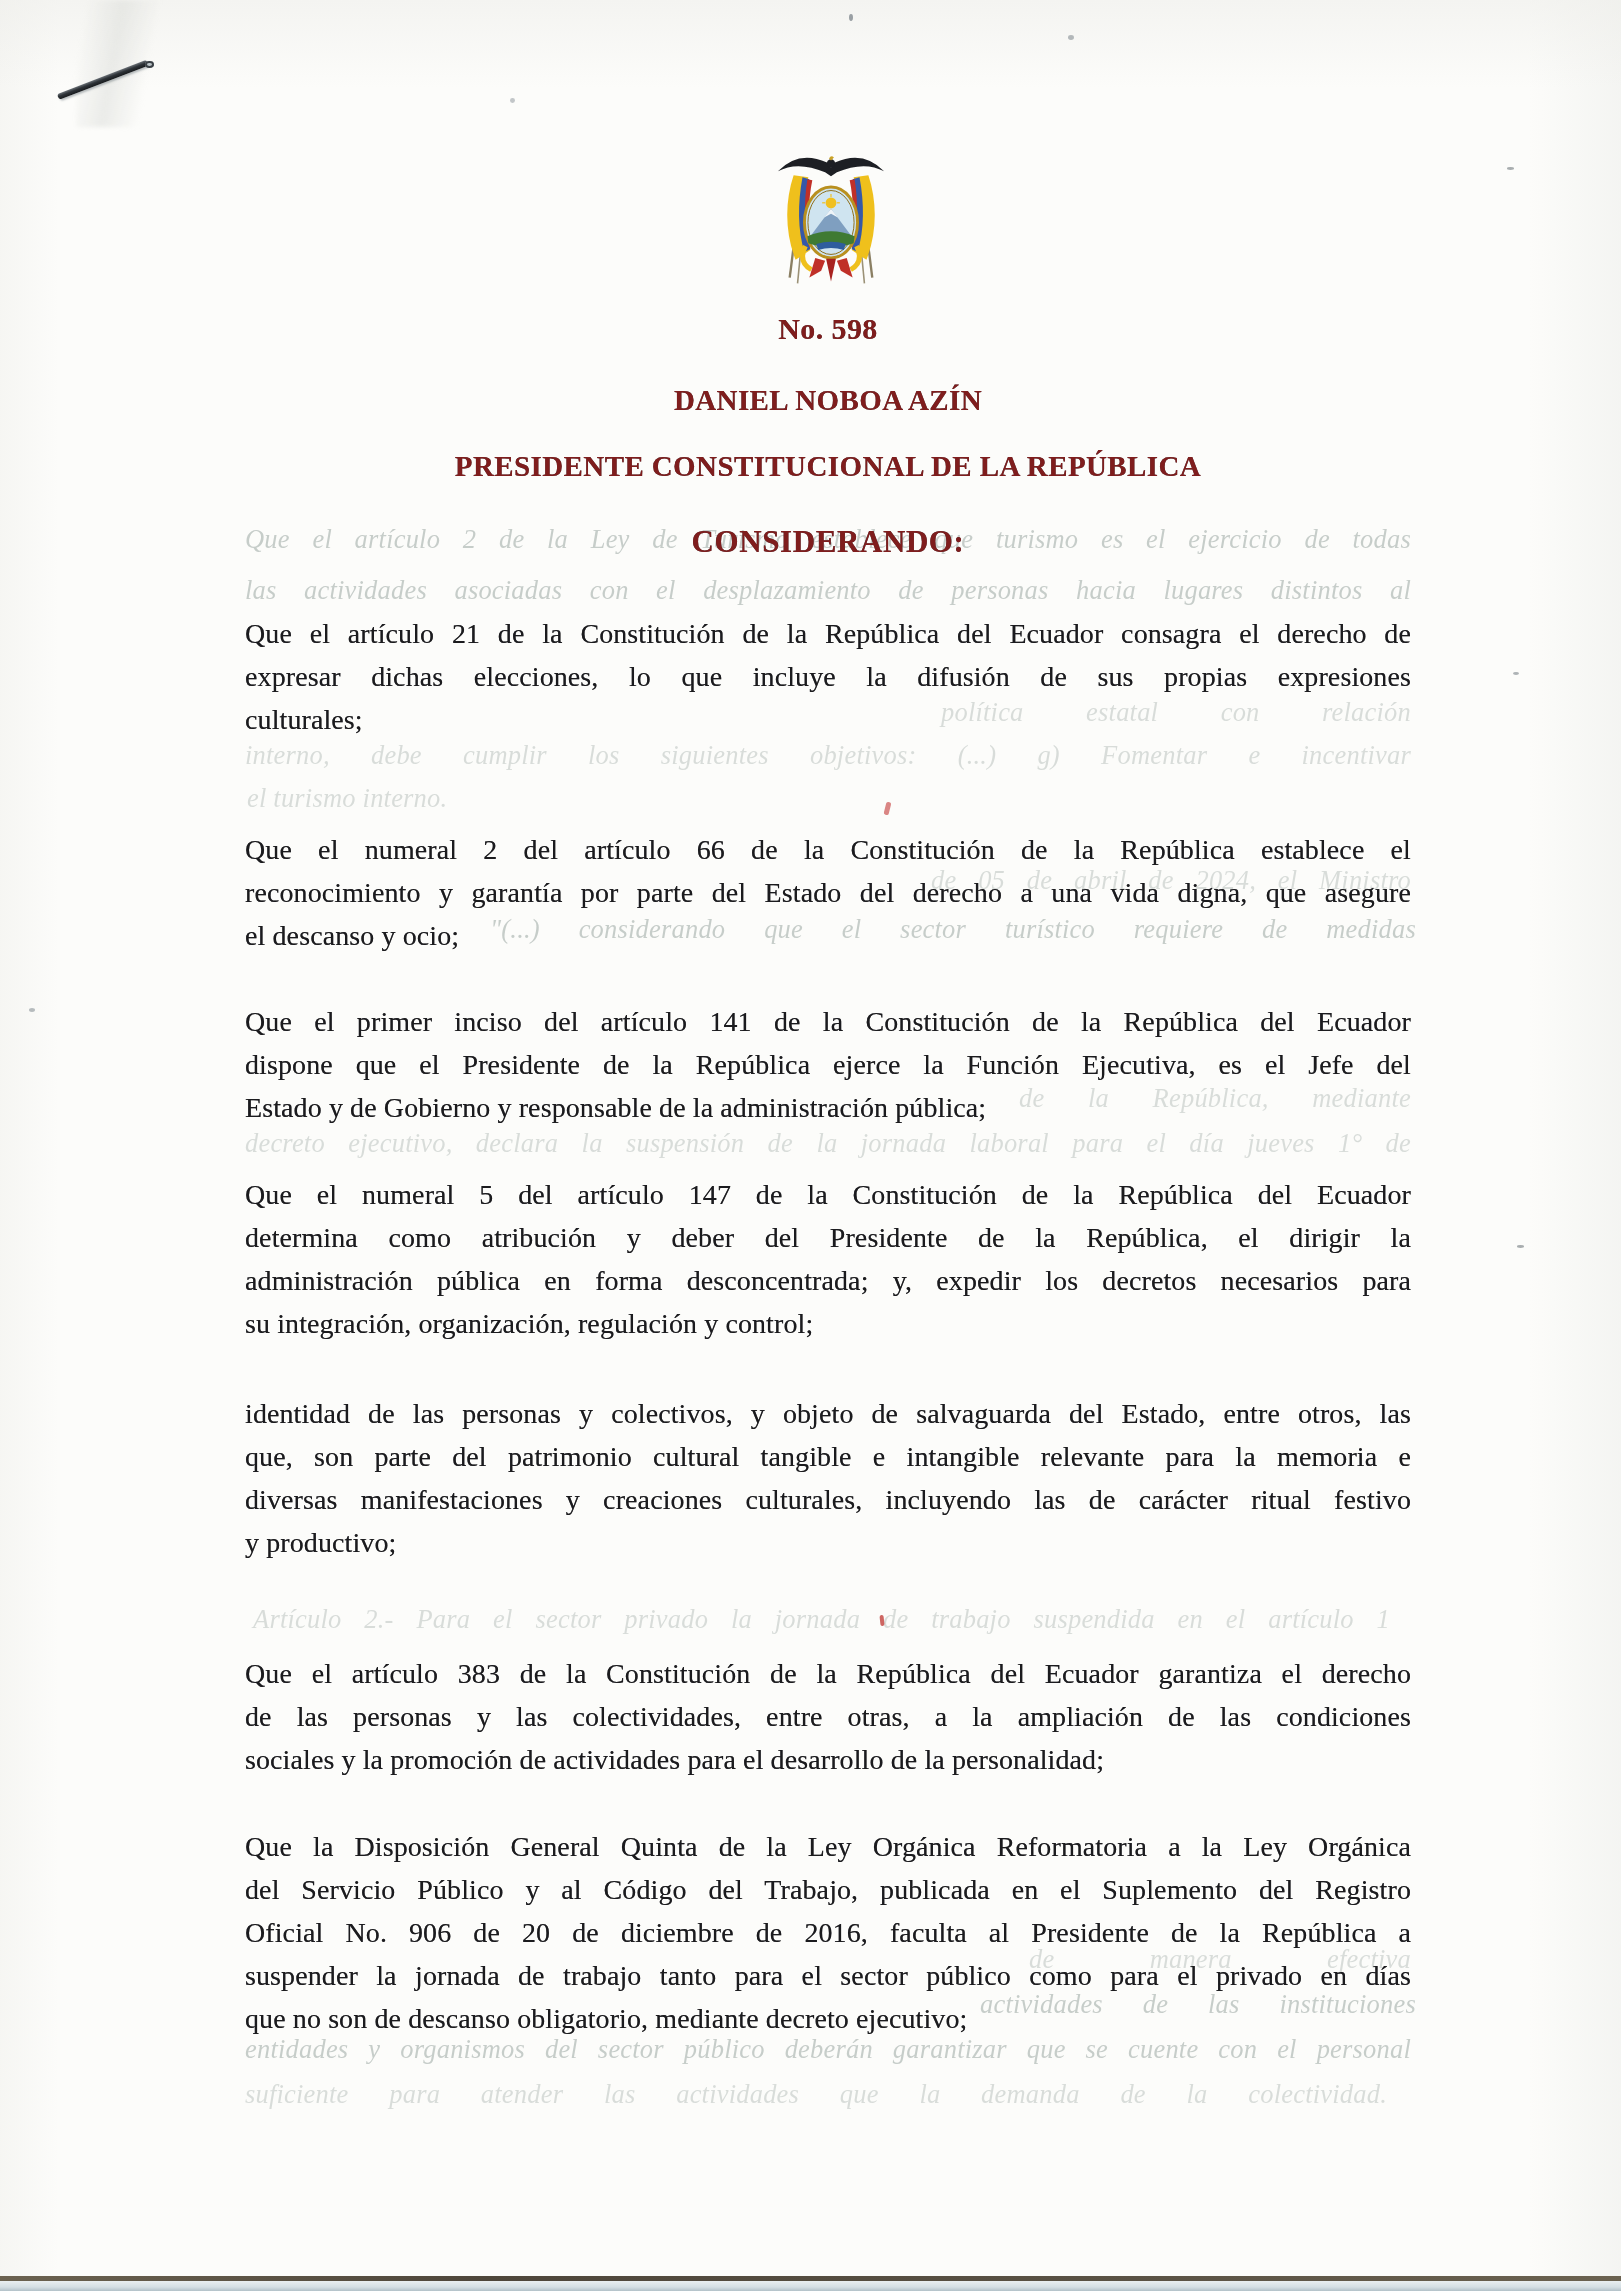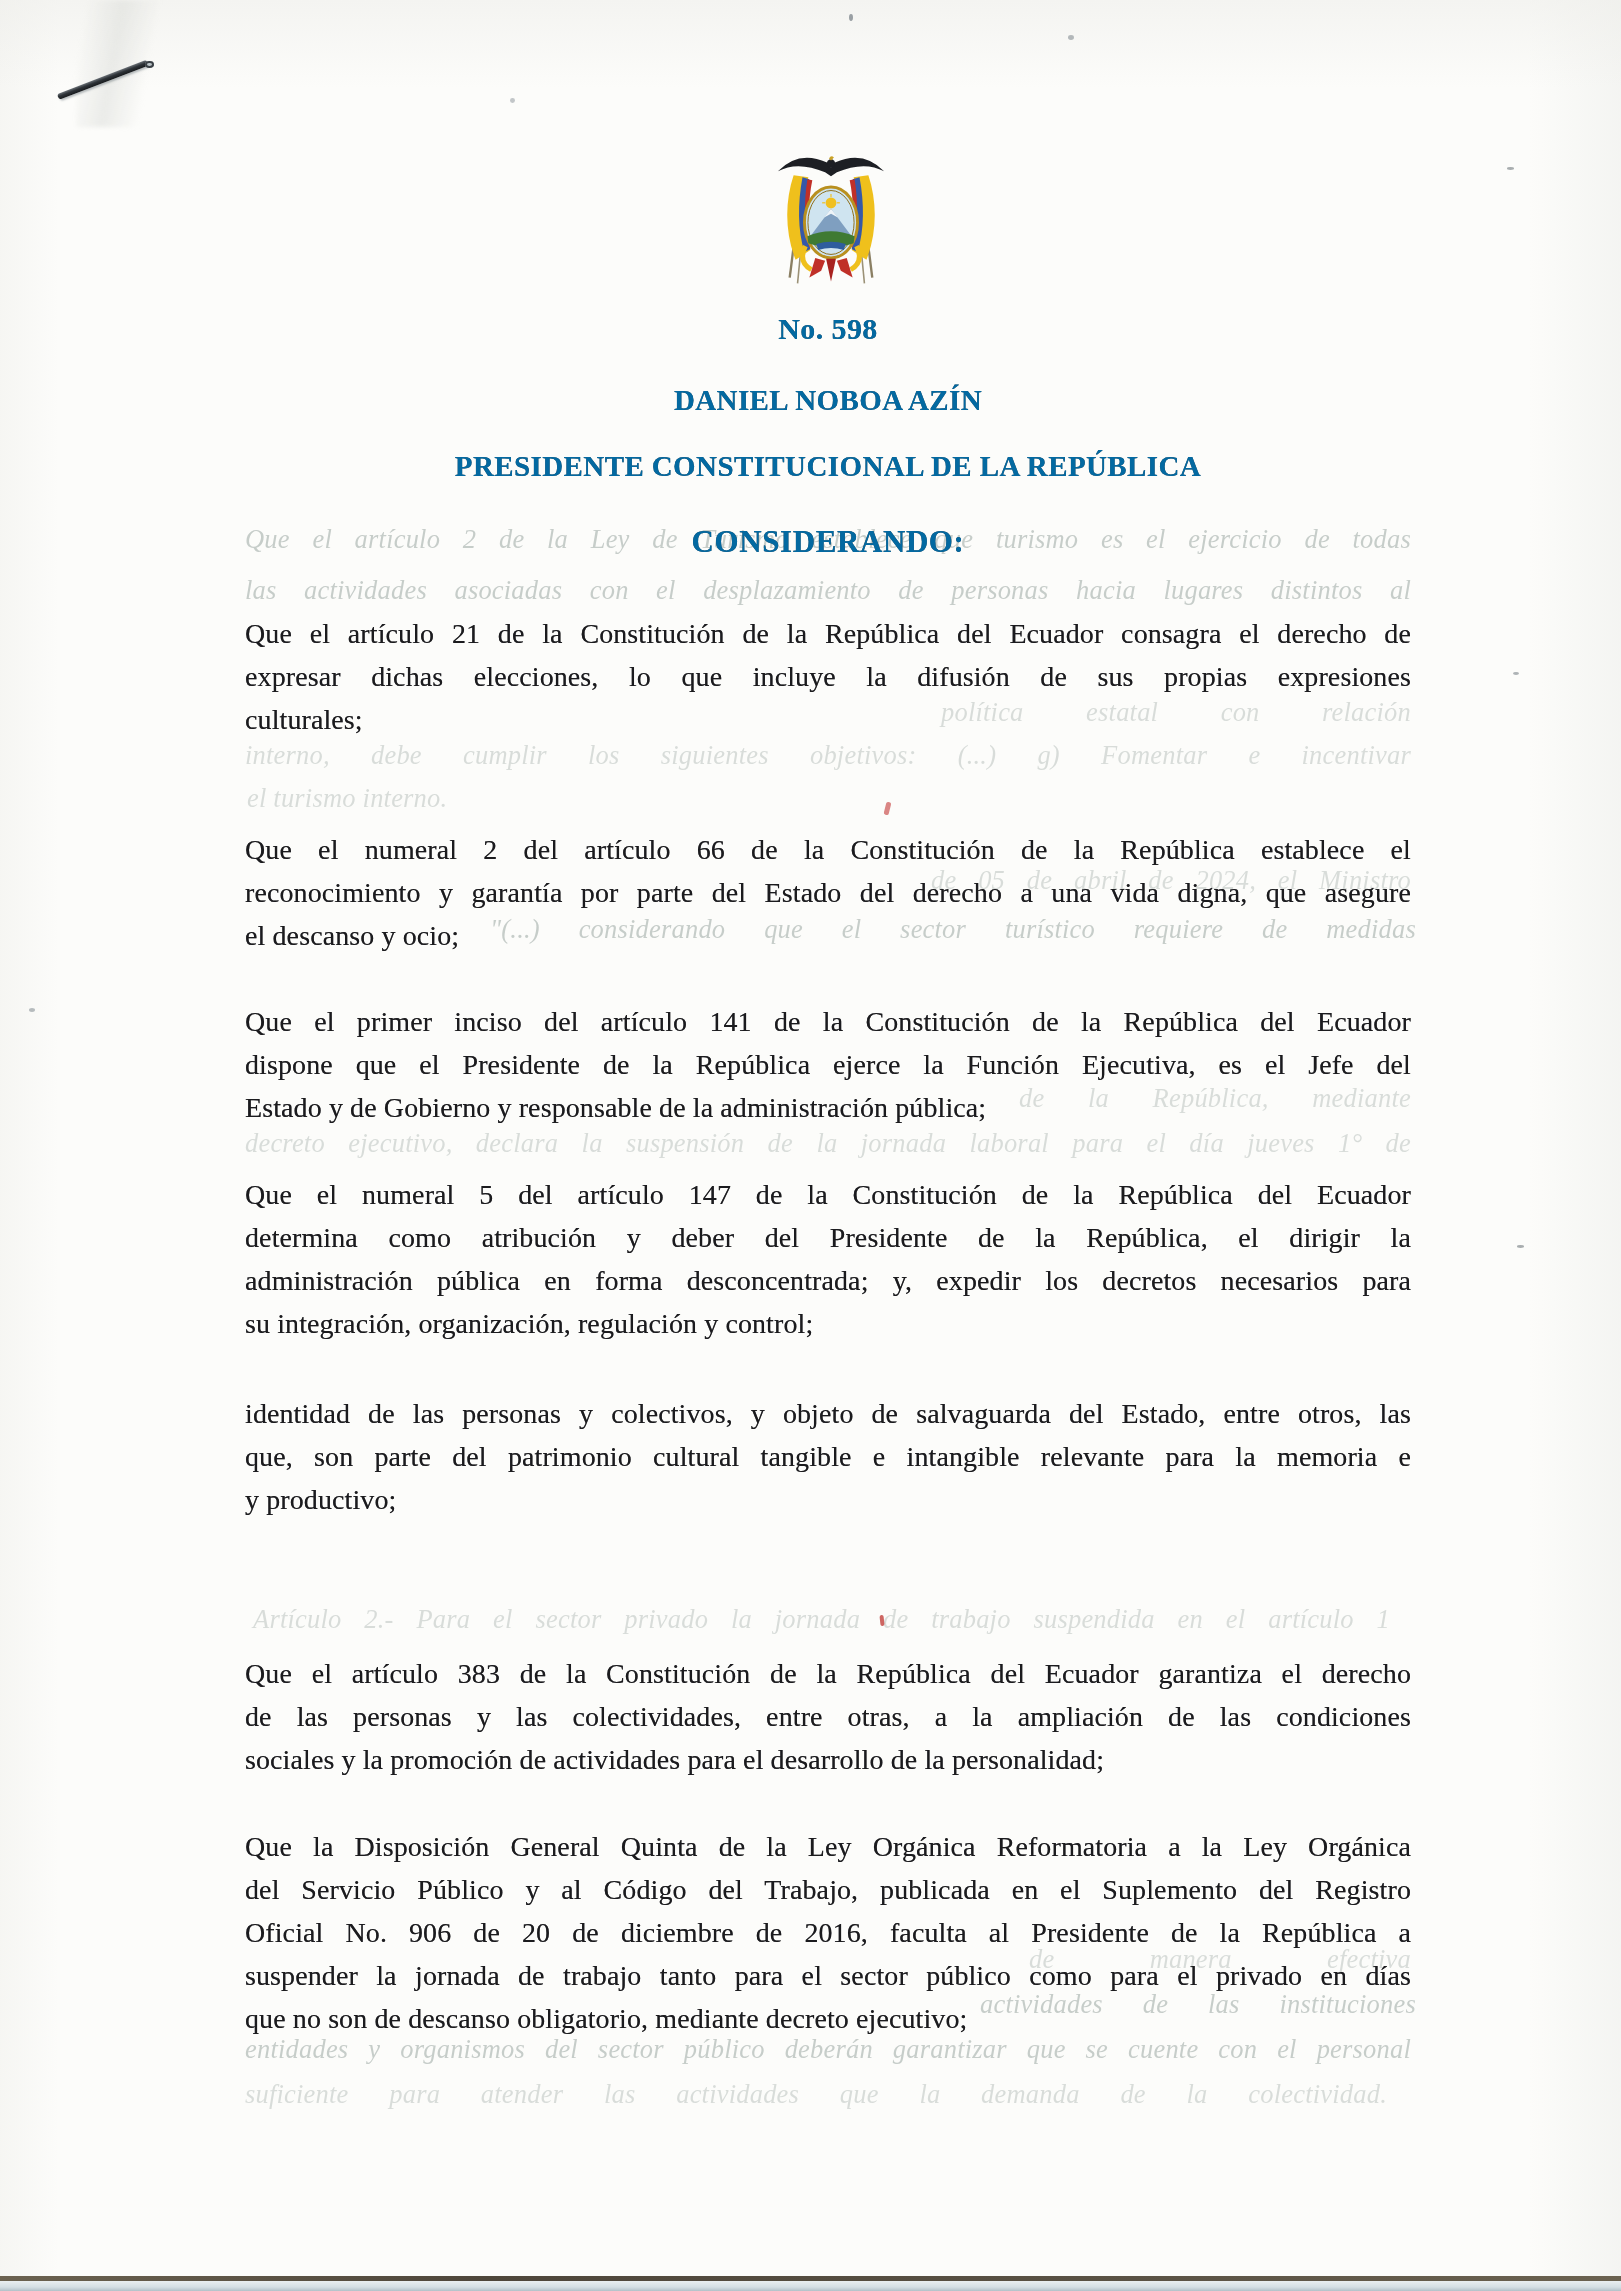--- a/index.html
+++ b/index.html
@@ -32,21 +32,21 @@
   }
   .staple .tip{
     position:absolute;right:3.9px;top:-2px;width:8.8px;height:6.9px;border-radius:50%;
     background:#b9c2c6;box-shadow:inset 0 0 0 2px #3a4045;
   }
 
   .emblem{position:absolute;left:772px;top:147px;width:118px;height:149px;z-index:2;}
 
   .h-center{
     position:absolute;left:245px;width:1166px;text-align:center;z-index:4;
-    color:#0369a1;font-weight:bold;letter-spacing:0.4px;
+    color:#7f1d1d;font-weight:bold;letter-spacing:0.4px;
     text-shadow:0 0 0.6px rgba(10,10,15,.7);
     white-space:nowrap;
   }
   .doc-number{top:312px;font-size:30px;}
   .doc-author{top:384px;font-size:29px;}
   .doc-title{top:450px;font-size:29px;}
   .doc-section{top:524px;font-size:31px;letter-spacing:0.6px;}
 
   .body-layer{position:absolute;inset:0;z-index:4;}
   .para{
@@ -174,20 +174,21 @@
     </div>
     <div class="para" style="top: 1173px;">
       <div class="pline">Que el numeral 5 del artículo 147 de la Constitución de la República del Ecuador</div>
       <div class="pline">determina como atribución y deber del Presidente de la República, el dirigir la</div>
       <div class="pline">administración pública en forma desconcentrada; y, expedir los decretos necesarios para</div>
       <div class="pline last">su integración, organización, regulación y control;</div>
     </div>
     <div class="para" style="top: 1392px;">
       <div class="pline">identidad de las personas y colectivos, y objeto de salvaguarda del Estado, entre otros, las</div>
       <div class="pline">que, son parte del patrimonio cultural tangible e intangible relevante para la memoria e</div>
+      <div class="pline">diversas manifestaciones y creaciones culturales, incluyendo las de carácter ritual festivo</div>
       <div class="pline last">y productivo;</div>
     </div>
     <div class="para" style="top: 1652px;">
       <div class="pline">Que el artículo 383 de la Constitución de la República del Ecuador garantiza el derecho</div>
       <div class="pline">de las personas y las colectividades, entre otras, a la ampliación de las condiciones</div>
       <div class="pline last">sociales y la promoción de actividades para el desarrollo de la personalidad;</div>
     </div>
     <div class="para" style="top: 1825px;">
       <div class="pline">Que la Disposición General Quinta de la Ley Orgánica Reformatoria a la Ley Orgánica</div>
       <div class="pline">del Servicio Público y al Código del Trabajo, publicada en el Suplemento del Registro</div>

